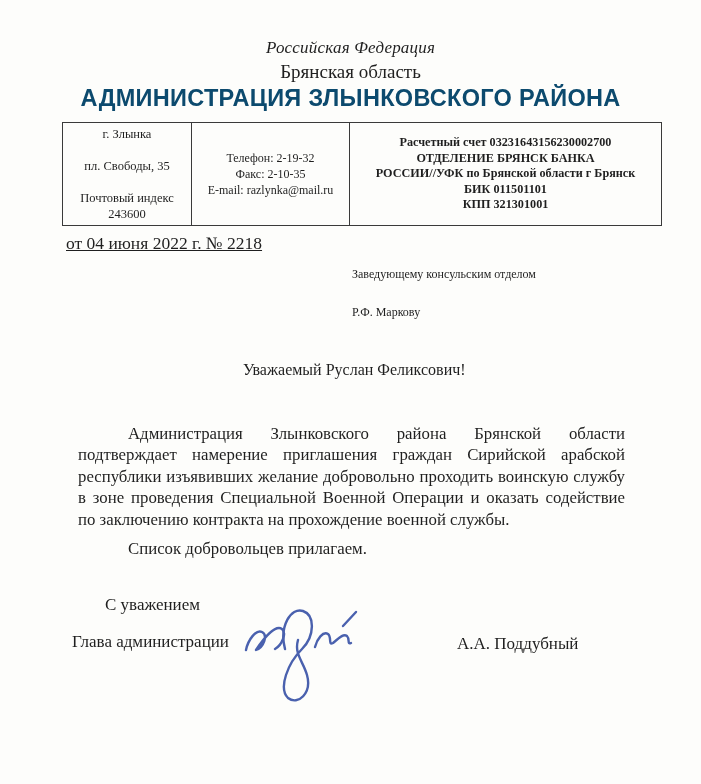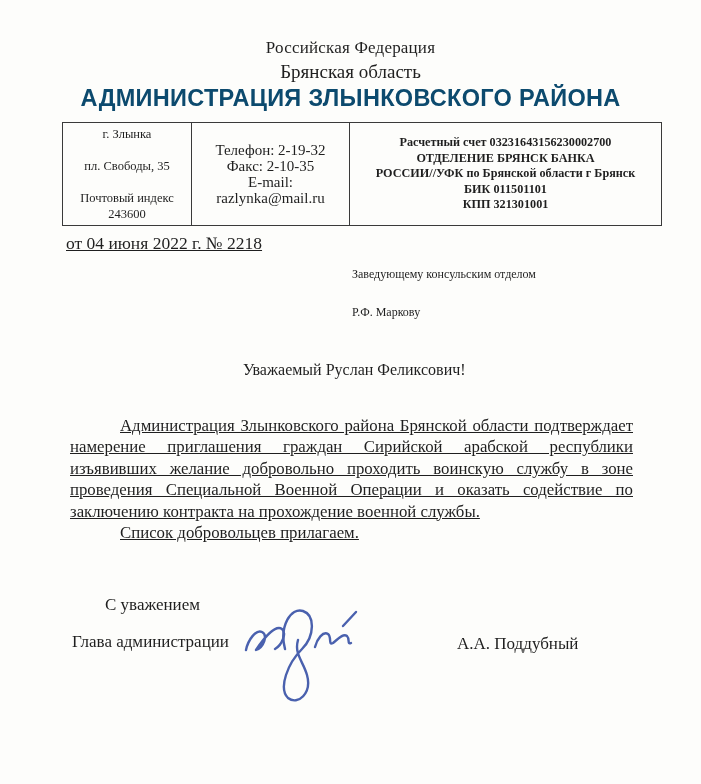--- a/index.html
+++ b/index.html
@@ -9,54 +9,54 @@
     width:701px; height:784px;
     margin:0 auto;
     background:#fdfdfb;
     font-family:"Liberation Serif", serif;
     color:#1f1f1f;
     overflow:hidden;
     box-shadow:0 0 4px rgba(0,0,0,.15);
   }
   
   .letterhead { position:absolute; top:38px; left:0; width:100%; text-align:center; }
-  .lh-country { font-size:17px; letter-spacing:.2px; }
+  .lh-country { font-size:17px; letter-spacing:.2px;font-style:italic; }
   .lh-region  { font-size:19px; margin-top:3px; }
   .lh-org {
     font-family:"Liberation Sans", sans-serif;
     font-weight:700; font-size:23.5px; letter-spacing:.3px;
     margin-top:2px; color:#0c4a6e;
   }
   
   .info-table {
     position:absolute; left:62px; top:122px; width:600px; height:104px;
     display:flex;
     border:1.5px solid #3a3a3a;
   }
   .info-cell {
     display:flex; flex-direction:column; justify-content:center;
     text-align:center; padding:2px 4px;
   }
   .info-cell + .info-cell { border-left:1.5px solid #3a3a3a; }
   .cell-address  { width:128px; font-size:12.5px; line-height:16px;gap:16px; }
-  .cell-contacts { width:158px; font-size:15px; line-height:16px; }
+  .cell-contacts { width:158px; font-size:12px; line-height:16px; }
   .cell-bank     { flex:1; font-size:12.2px; line-height:15.5px; font-weight:600; }
   
   .ref-line { position:absolute; left:66px; top:233px; font-size:17.5px;text-decoration:underline; }
   
   .addressee { position:absolute; left:352px; top:267px; font-size:12px; }
   .addressee-name { margin-top:23px; }
   
   .salutation { position:absolute; left:243px; top:361px; font-size:16px;font-family:Liberation Serif, serif; }
   
   .body-text {
     position:absolute; left:70px; top:415px; width:563px;
     font-size:16.8px; line-height:21.4px; text-align:justify;
   }
-  .body-text p { text-indent:50px; margin:0;text-decoration:underline; }
+  .body-text p { text-indent:50px; margin:8px; }
   
   .regards  { position:absolute; left:105px; top:595px; font-size:17px; }
   .position { position:absolute; left:72px;  top:632px; font-size:17px; }
   .signer   { position:absolute; left:457px; top:634px; font-size:17px; }
   .signature-svg { position:absolute; left:238px; top:596px; width:140px; height:120px; }
 </style>
 </head>
 <body>
 
 <div class="page">

